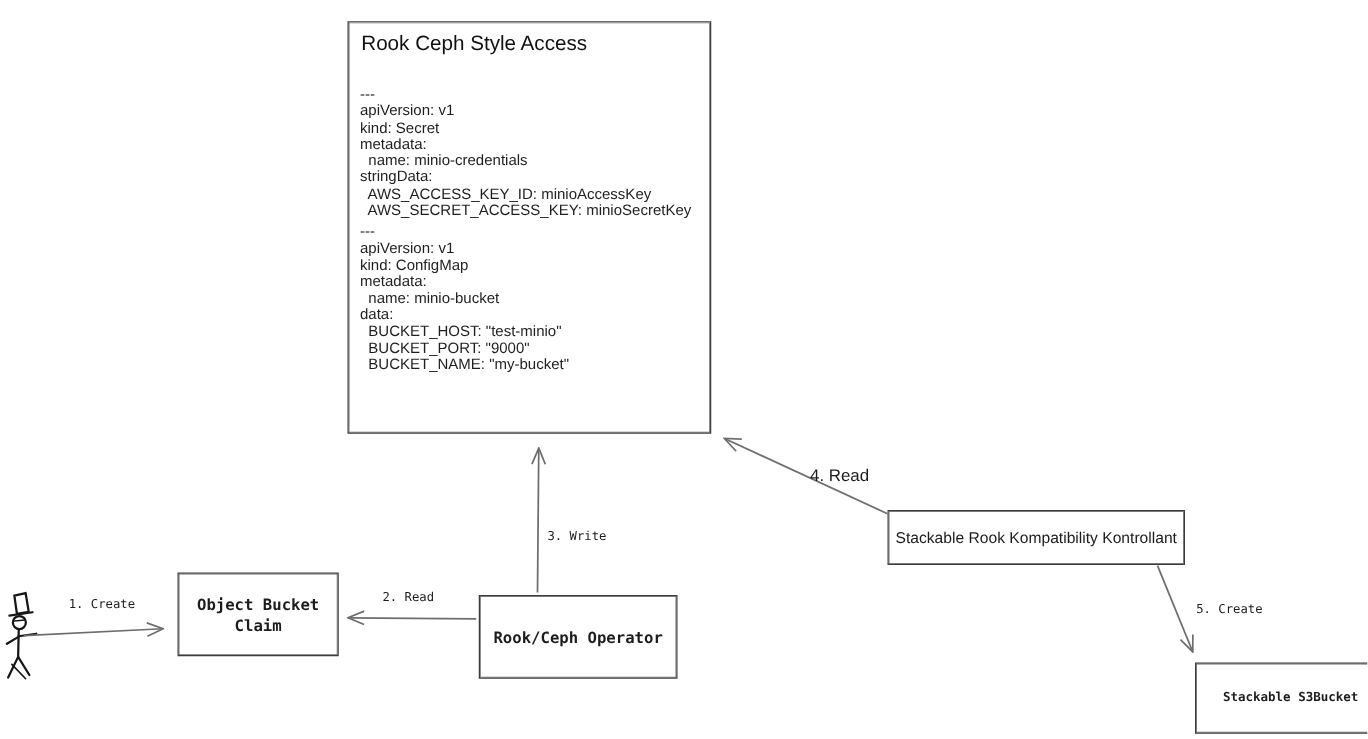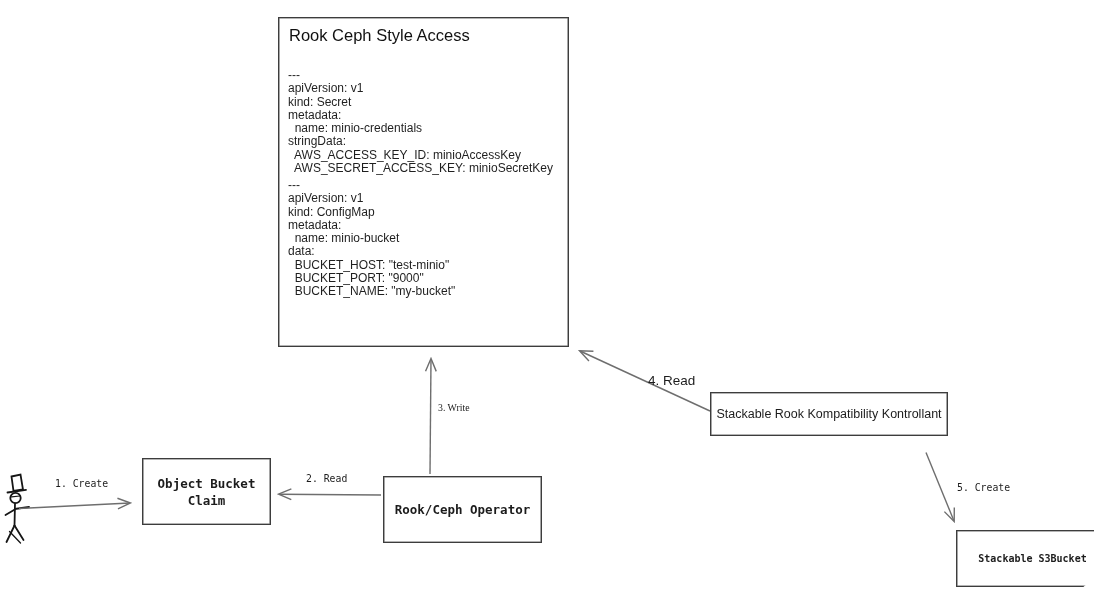--- a/index.html
+++ b/index.html
@@ -4,21 +4,20 @@
 <style>
   html, body { margin: 0; padding: 0; background: #ffffff; }
   #canvas {
     position: relative;
     width: 1094px;
     height: 591px;
     background: #ffffff;
     overflow: hidden;
     font-family: "Liberation Sans", sans-serif;
     color: #1c1c1c;
-    border-radius: 24px;
   }
   #wires { position: absolute; left: 0; top: 0; width: 1094px; height: 591px; }
 
   .node {
     position: absolute;
     border: 1.7px solid #3d3d3d;
     box-shadow: inset 0 0 0 0.6px #6a6a6a;
     background: #ffffff;
     display: flex;
     align-items: center;
@@ -52,36 +51,36 @@
     color: #1f1f1f;
     white-space: pre;
   }
   #yaml-doc1 { top: 51px; }
   #yaml-doc2 { top: 161px; }
 
   #obc-box   { left: 142px; top: 458px; width: 129px; height: 67px;
                font-size: 12.5px; font-weight: 700; line-height: 17px; white-space: pre-line; }
   #op-box    { left: 383px; top: 476px; width: 159px; height: 67px;
                font-size: 12.5px; font-weight: 700; }
-  #ctrl-box  { left: 710px; top: 392px; width: 238px; height: 44px;
+  #ctrl-box  { left: 710px; top: 408px; width: 238px; height: 44px;
                font-size: 12.5px; font-weight: 400; }
   #s3-box    { left: 956px; top: 530px; width: 153px; height: 57px;
                font-size: 10px; font-weight: 700; }
 
   .edge-label {
     position: absolute;
     white-space: nowrap;
     color: #1c1c1c;
   }
   .edge-label.mono { font-size: 9.8px; }
   #label-read4 { font-size: 13.5px; margin-top: 13px; }
 
   #label-create1 { left: 55px;  top: 478px; }
   #label-read2   { left: 306px; top: 473px; }
-  #label-write3  { left: 438px; top: 402px; font-family: Liberation Serif, serif; }
+  #label-write3  { left: 438px; top: 424px; }
   #label-read4   { left: 648px; top: 360px; }
   #label-create5 { left: 957px; top: 470px; margin-top: 12px; }
 </style>
 </head>
 <body>
 
 <div id="canvas">
 
   <svg id="wires" viewBox="0 0 1094 591" xmlns="http://www.w3.org/2000/svg">
     <defs>

